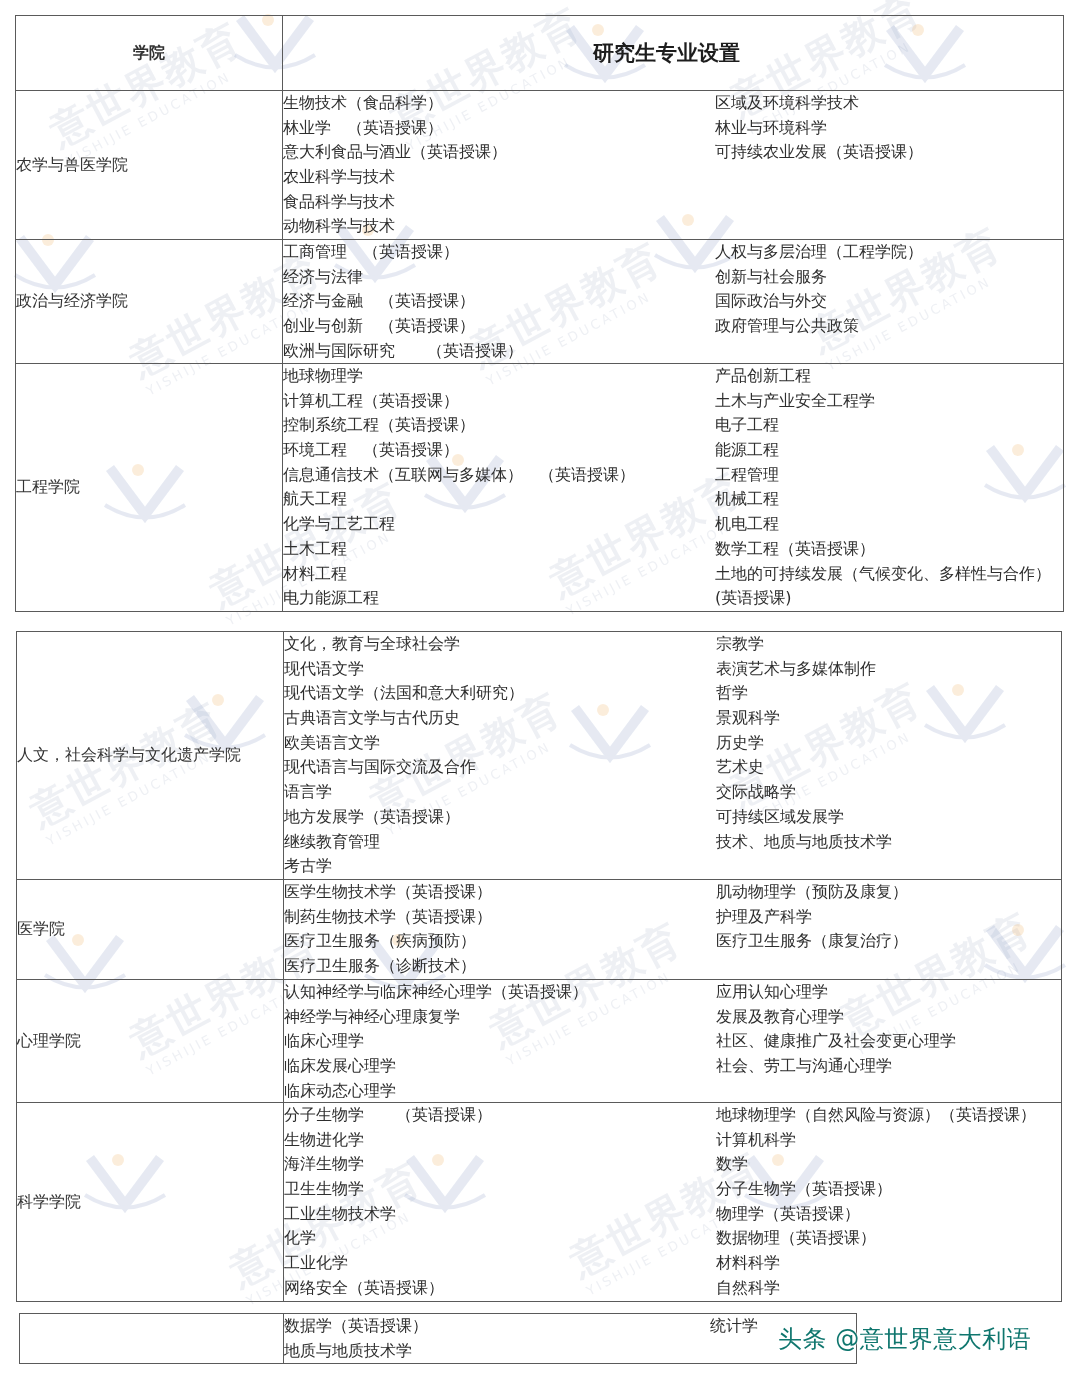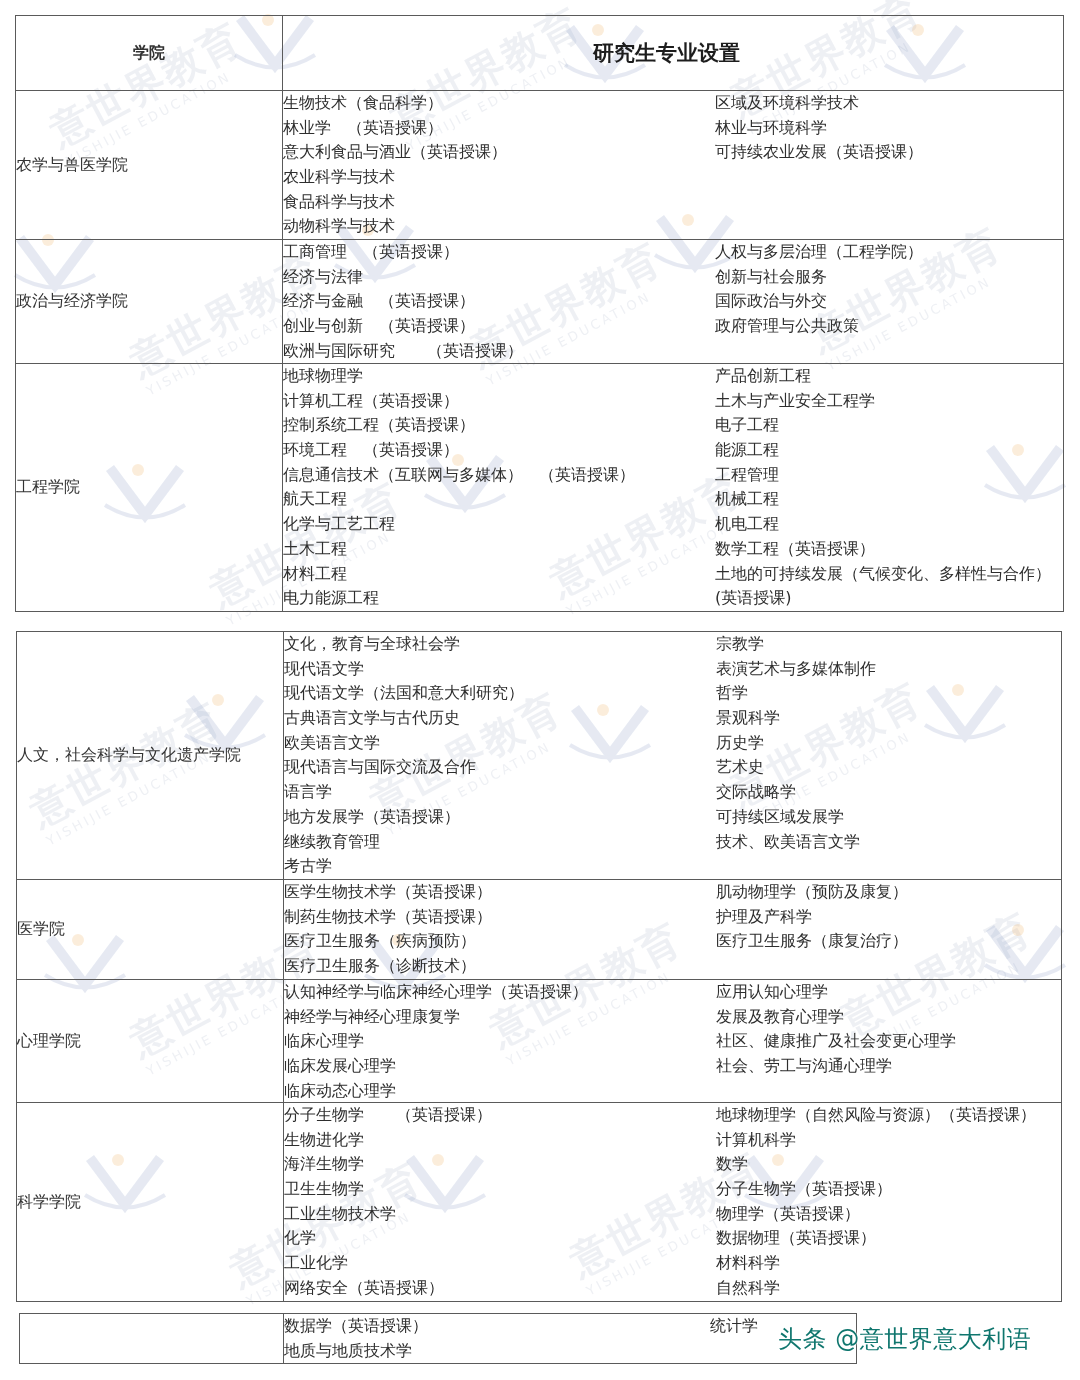--- a/index.html
+++ b/index.html
@@ -246,21 +246,21 @@
       </div>
       <div class="colR">
         <div class="line">宗教学</div>
         <div class="line">表演艺术与多媒体制作</div>
         <div class="line">哲学</div>
         <div class="line">景观科学</div>
         <div class="line">历史学</div>
         <div class="line">艺术史</div>
         <div class="line">交际战略学</div>
         <div class="line">可持续区域发展学</div>
-        <div class="line">技术、欧美语言文学</div>
+        <div class="line">技术、地质与地质技术学</div>
       </div>
     </td>
   </tr>
   <tr style="height:100px">
     <td class="col-school">医学院</td>
     <td class="majors">
       <div class="colL">
         <div class="line">医学生物技术学（英语授课）</div>
         <div class="line">制药生物技术学（英语授课）</div>
         <div class="line">医疗卫生服务（疾病预防）</div>

